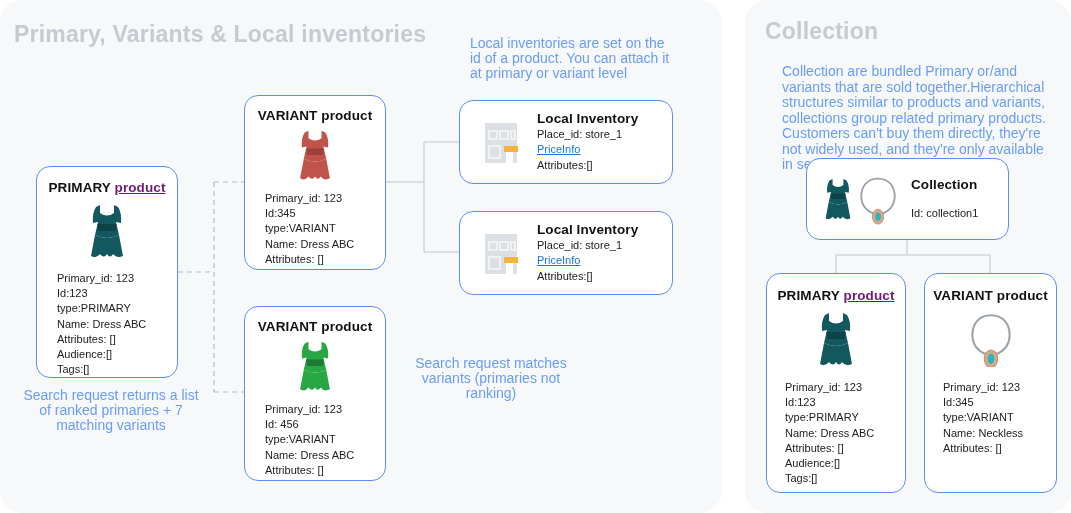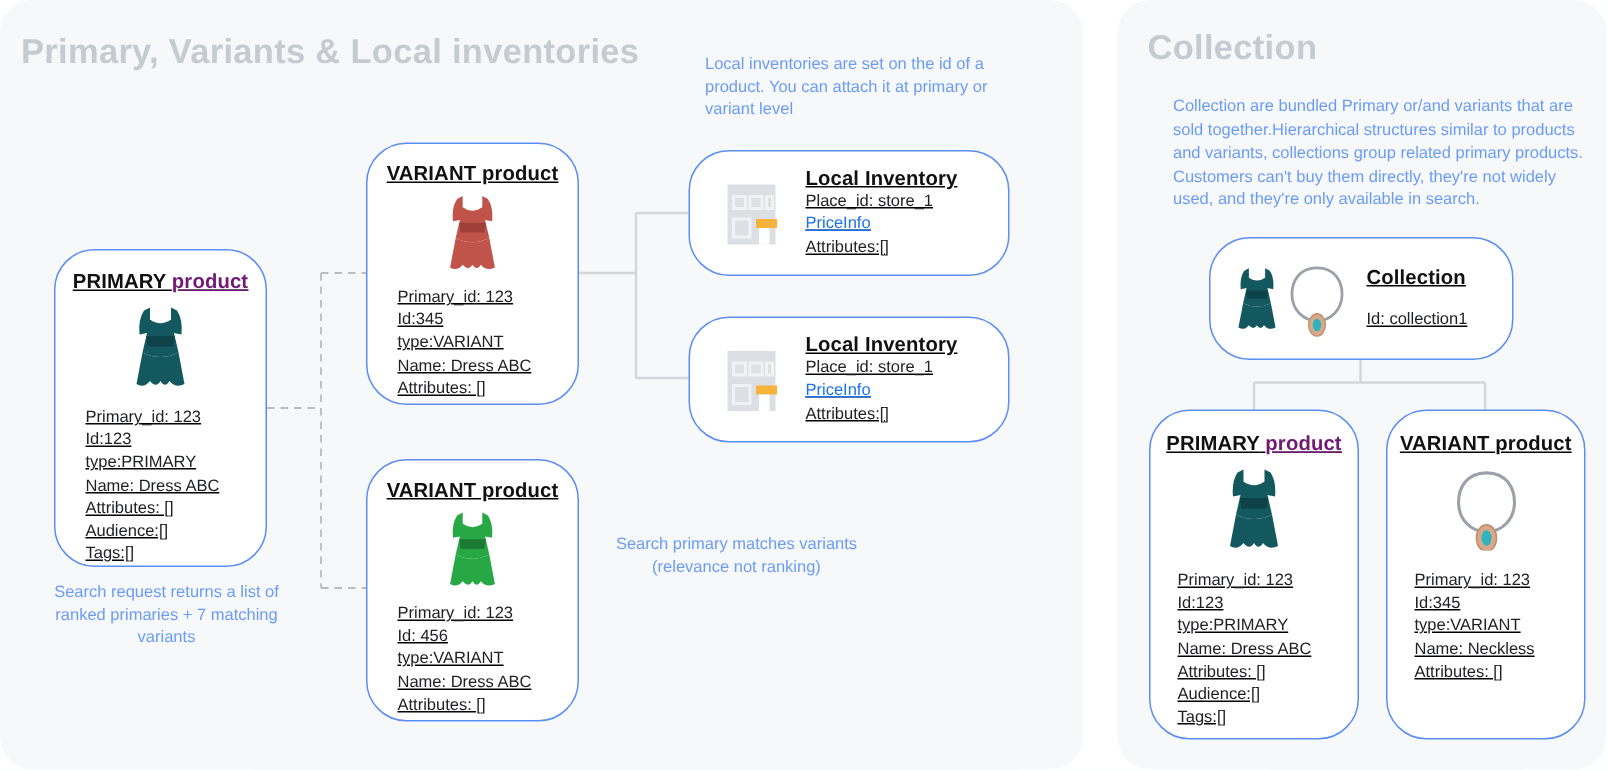--- a/index.html
+++ b/index.html
@@ -14,30 +14,30 @@
   #panel-left{left:0;top:0;width:722px;height:513px;}
   #panel-right{left:745px;top:0;width:326px;height:513px;}
   .panel-title{
     position:absolute;color:#c6cbd2;font-size:23px;font-weight:bold;
     letter-spacing:.2px;white-space:nowrap;
   }
   #title-left{left:14px;top:21px;}
   #title-right{left:765px;top:18px;}
 
   .note{
-    position:absolute;color:#6b9cf5;font-size:11px;line-height:15px;
+    position:absolute;color:#6b9cf5;font-size:14px;line-height:15px;
   }
   #note-local{left:470px;top:36px;width:200px;}
   #note-collection{left:782px;top:64px;width:275px;line-height:15.5px;}
   #note-search-primary{left:20px;top:388px;width:182px;text-align:center;line-height:15px;}
   #note-search-variants{left:402px;top:356px;width:178px;text-align:center;line-height:15px;}
 
   .card{
     position:absolute;background:#ffffff;border:1.6px solid #5b8ef4;
-    border-radius:27px;box-sizing:border-box;text-decoration:underline;
+    border-radius:14px;box-sizing:border-box;
   }
   .card-title{
     font-size:13.5px;font-weight:bold;color:#111;text-align:center;
     letter-spacing:.1px;
   }
   .card-title .lnk{color:#701a75;text-decoration:underline;font-weight:bold;}
   .fields{font-size:11px;line-height:15.2px;color:#202124;}
   .fields div{white-space:nowrap;}
   .lnkf{color:#1a73e8;text-decoration:underline;}
 
@@ -106,21 +106,21 @@
 
   <path d="M907 240 V255" stroke="#d4d6d9" stroke-width="1.6" fill="none"></path>
   <path d="M836 255 H990" stroke="#d4d6d9" stroke-width="1.6" fill="none"></path>
   <path d="M836 255 V273" stroke="#d4d6d9" stroke-width="1.6" fill="none"></path>
   <path d="M990 255 V273" stroke="#d4d6d9" stroke-width="1.6" fill="none"></path>
 </svg>
 
 <div class="note" id="note-local">Local inventories are set on the id of a product. You can attach it at primary or variant level</div>
 <div class="note" id="note-collection">Collection are bundled Primary or/and variants that are sold together.Hierarchical structures similar to products and variants, collections group related primary products. Customers can't buy them directly, they're not widely used, and they're only available in search.</div>
 <div class="note" id="note-search-primary">Search request returns a list of ranked primaries + 7 matching variants</div>
-<div class="note" id="note-search-variants">Search primary matches variants (relevance not ranking)</div>
+<div class="note" id="note-search-variants">Search request matches variants (primaries not ranking)</div>
 
 <div class="card" id="card-primary">
   <div class="card-title">
     <span>PRIMARY</span>
     <span class="lnk">product</span>
   </div>
   <div class="art">
     <svg width="44" height="60" viewBox="0 0 44 60">
       <path d="M15 4 L15 12 Q22 17 29 12 L29 4 L33 6 Q37 12 36 22 L31 21 L34 34 Q22 40 10 34 L13 21 L8 22 Q7 12 11 6 Z" fill="#13585f"></path>
       <path d="M12.5 23 L31.5 23 L30.5 30 L13.5 30 Z" fill="#0d4248"></path>

